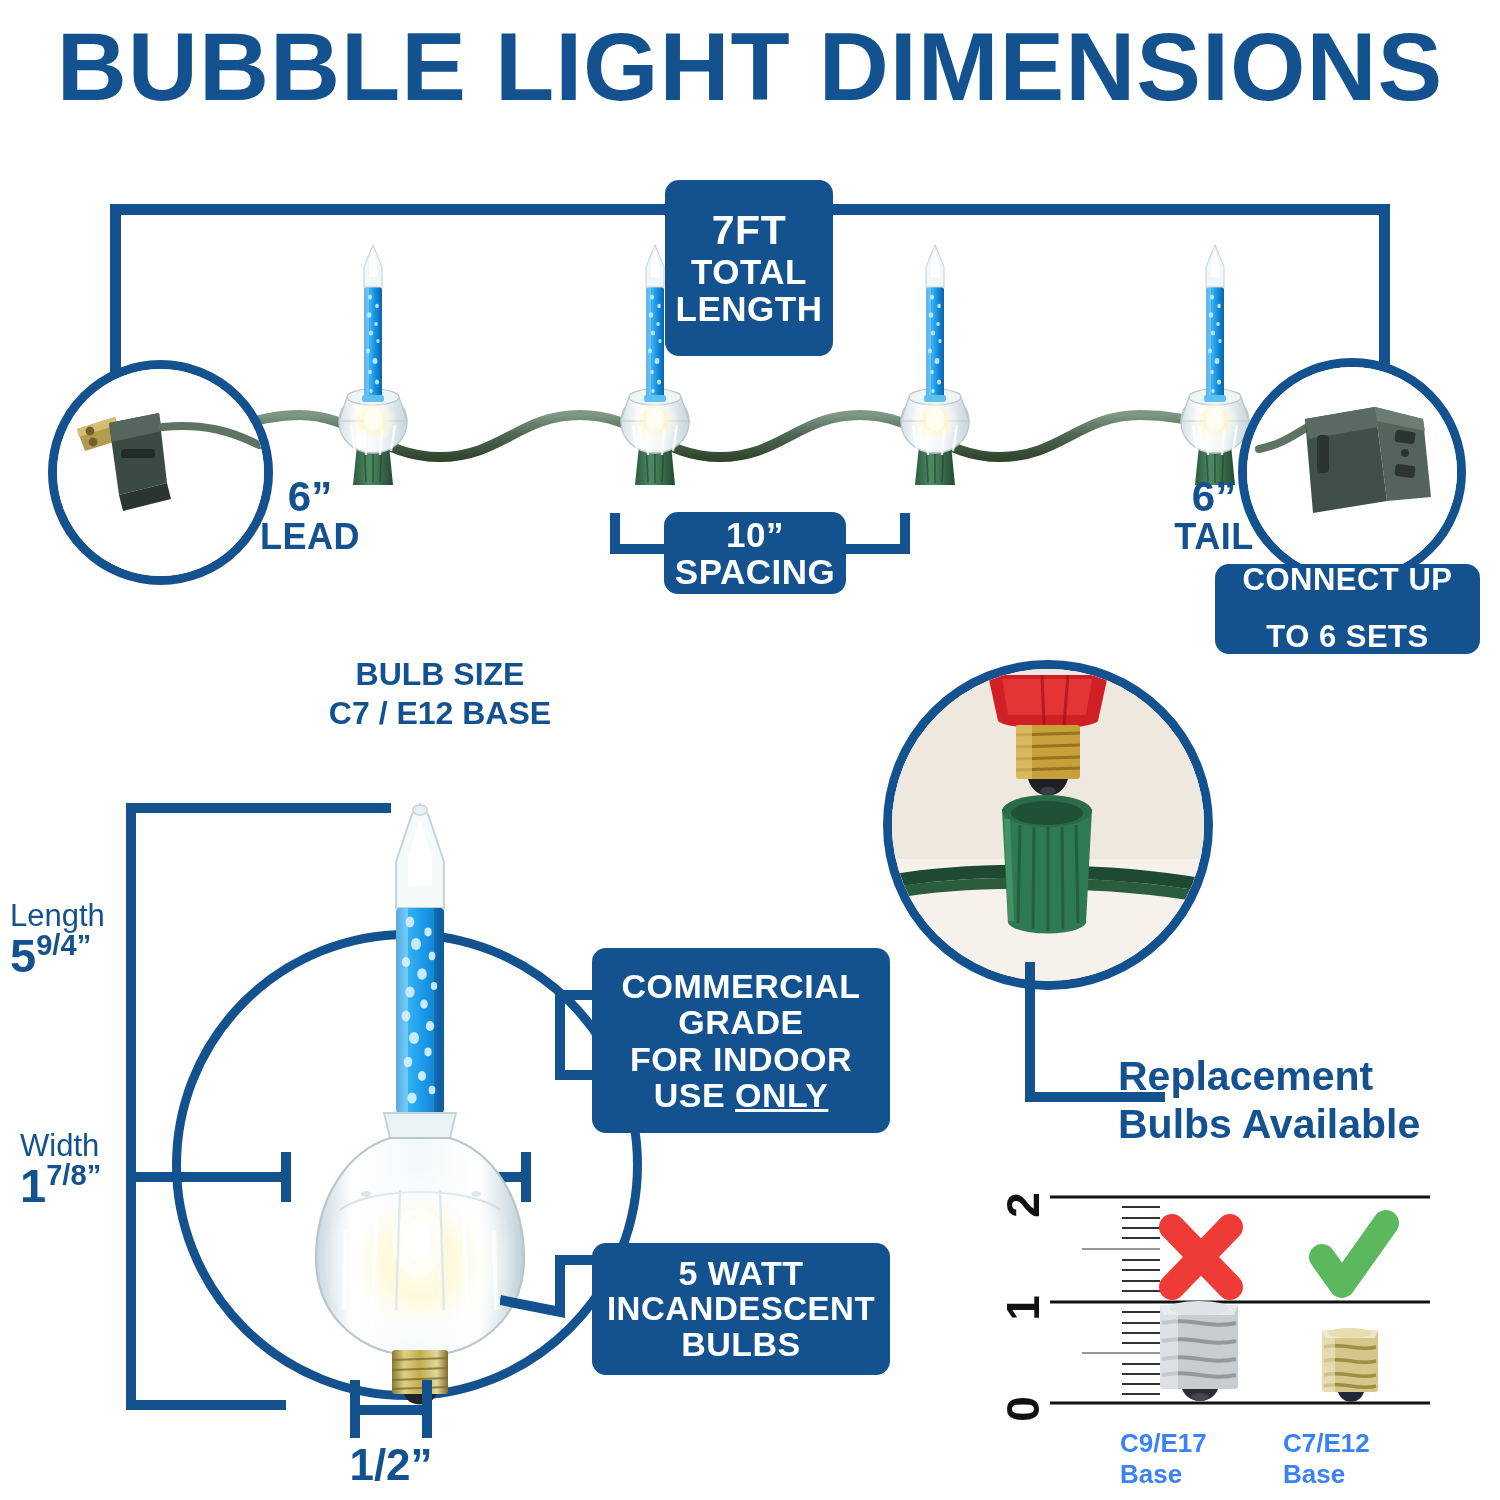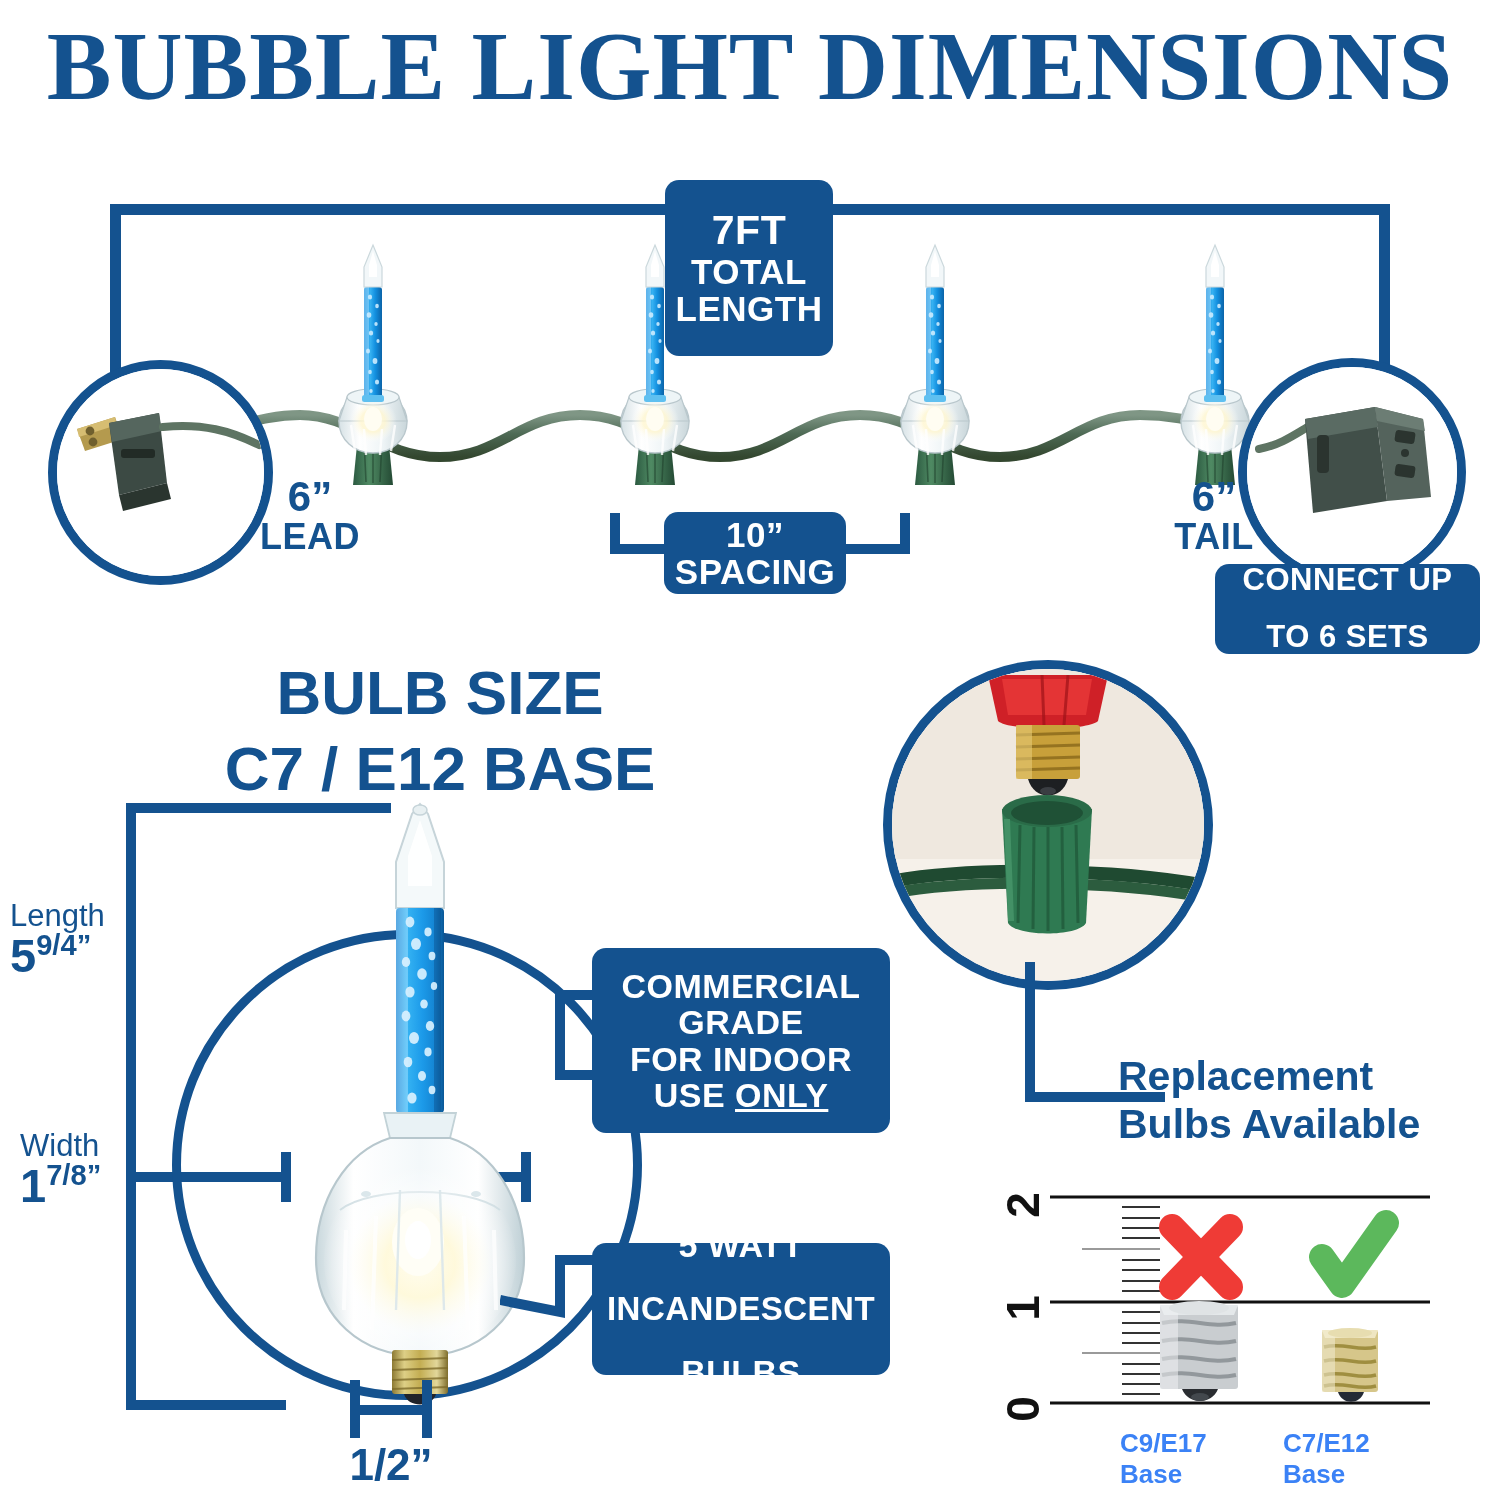--- a/index.html
+++ b/index.html
@@ -5,21 +5,21 @@
   html,body{margin:0;padding:0;background:#fff;}
   body{width:1500px;height:1500px;position:relative;overflow:hidden;
        font-family:"Liberation Sans", sans-serif;color:#12508f;}
   .stage{position:absolute;inset:0;width:1500px;height:1500px;}
   .abs{position:absolute;}
 
   
   #page-title{
     left:0;top:18px;width:1500px;text-align:center;
     font-size:97px;line-height:1;font-weight:bold;letter-spacing:1px;
-    color:#14528f;font-family:Liberation Serif, serif;
+    color:#14528f;font-family:Liberation Sans, sans-serif;
   }
 
   
   .badge{
     background:#14528f;color:#fff;border-radius:14px;
     display:flex;flex-direction:column;align-items:center;justify-content:center;
     text-align:center;font-weight:bold;letter-spacing:.5px;line-height:1.06;
     box-sizing:border-box;
   }
   .badge .l{display:block;}
@@ -192,21 +192,21 @@
   <div class="abs badge" style="left:664px;top:512px;width:182px;height:82px;font-size:35px;">
     <span class="l">10”</span>
     <span class="l">SPACING</span>
   </div>
 
   <div class="abs badge" style="left:1215px;top:564px;width:265px;height:90px;font-size:31px;justify-content:space-between;">
     <span class="l">CONNECT UP</span>
     <span class="l">TO 6 SETS</span>
   </div>
 
-  <div class="abs" style="left:170px;top:655px;width:540px;text-align:center;font-size:62px;font-weight:bold;line-height:1.22;color:#14528f;">
+  <div class="abs" style="left:170px;top:655px;width:540px;text-align:center;font-size:32px;font-weight:bold;line-height:1.22;color:#14528f;">
     <div>BULB SIZE</div>
     <div>C7  /  E12 BASE</div>
   </div>
 
   <div class="abs vline" style="left:126px;top:803px;width:10px;height:607px;"></div>
   <div class="abs hline" style="left:126px;top:803px;width:265px;height:10px;"></div>
   <div class="abs hline" style="left:126px;top:1400px;width:160px;height:10px;"></div>
 
   <div class="abs dimlab" style="left:10px;top:900px;width:120px;text-align:left;">
     <span class="t">Length</span>
@@ -325,21 +325,21 @@
   <div class="abs badge" style="left:592px;top:948px;width:298px;height:185px;font-size:34px;">
     <span class="l">COMMERCIAL</span>
     <span class="l">GRADE</span>
     <span class="l">FOR INDOOR</span>
     <span class="l"><span>USE </span><span style="text-decoration:underline;">ONLY</span></span>
   </div>
 
   <svg class="abs" style="left:500px;top:1220px;" width="130" height="160" viewBox="0 0 130 160">
     <path d="M0,80 L60,92 L60,40 L128,40" fill="none" stroke="#14528f" stroke-width="10" stroke-linejoin="miter"></path>
   </svg>
-  <div class="abs badge" style="left:592px;top:1243px;width:298px;height:132px;font-size:34px;gap:28px;">
+  <div class="abs badge" style="left:592px;top:1243px;width:298px;height:132px;font-size:34px;">
     <span class="l">5 WATT</span>
     <span class="l" style="font-size:33px;">INCANDESCENT</span>
     <span class="l">BULBS</span>
   </div>
 
   <div class="abs circ circ-clip" style="left:883px;top:660px;width:330px;height:330px;">
     <svg width="312" height="312" viewBox="0 0 312 312">
       <rect width="312" height="312" fill="#f6f1ea"></rect>
       <rect y="0" width="312" height="190" fill="#efe8df"></rect>
 

